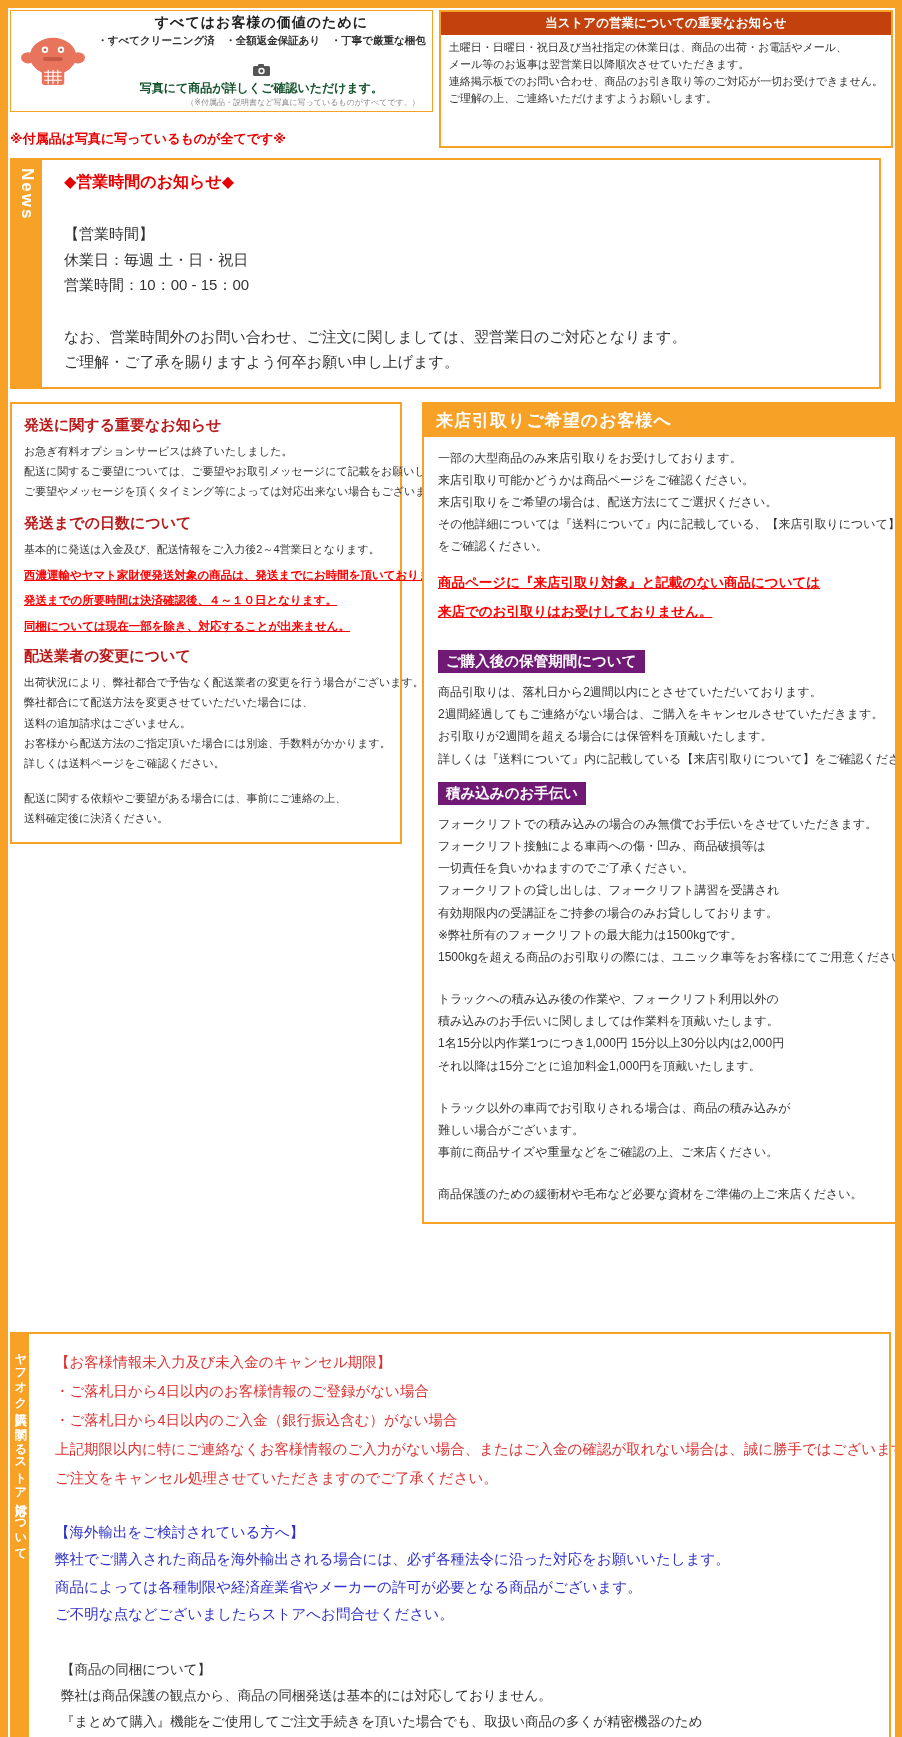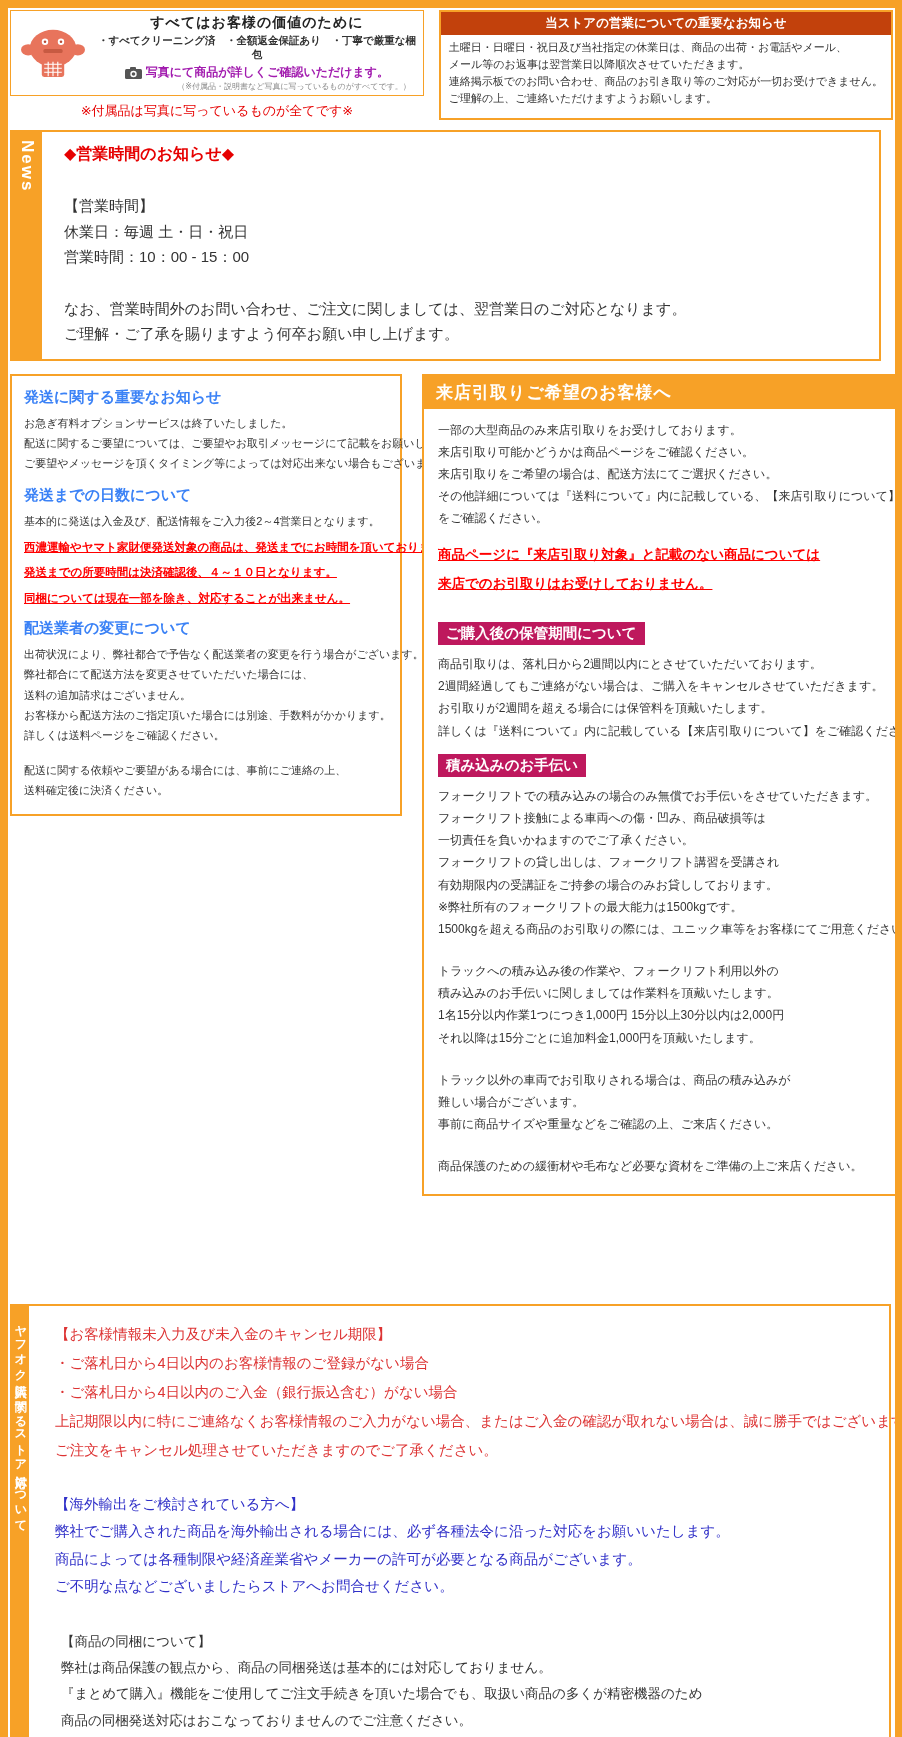--- a/index.html
+++ b/index.html
@@ -8,32 +8,32 @@
     font-family:"Liberation Sans","DejaVu Sans",sans-serif;
     color:#333;
   }
   .page {
     width:902px; min-height:1737px;
     border-left:8px solid #f7a127; border-top:8px solid #f7a127;
     border-right:7px solid #f7a127; border-bottom:8px solid #f7a127;
     overflow:hidden; background:#fff; padding:2px;
   }
   
-  .top-row { display:flex; gap:15px; }
+  .top-row { display:flex; gap:6px; }
   .hdr-left { width:438px; }
   .hdr-left-inner {
     border:1px solid #f7a127; display:flex; align-items:center;
     padding:3px 6px; gap:8px; min-height:58px;
   }
   .hdr-left-text { flex:1; text-align:center; }
   .promise-title { font-size:14px; font-weight:bold; color:#222; letter-spacing:1px; }
   .promise-bullets { font-size:10.5px; font-weight:bold; color:#333; margin-top:2px; }
-  .promise-photo { font-size:12px; font-weight:bold; color:#a21caf; margin-top:2px; display:flex; align-items:center; justify-content:center; gap:4px; }
+  .promise-photo { font-size:12px; font-weight:bold; color:#14532d; margin-top:16px; display:flex; align-items:center; justify-content:center; gap:4px;flex-direction:column; }
   .promise-note { font-size:8px; color:#888; text-align:right; padding-right:6px; }
-  .promise-red { text-align:center; color:#e60000; font-weight:normal; font-size:13px; margin-top:6px; }
+  .promise-red { text-align:left; color:#e60000; font-weight:bold; font-size:13px; margin-top:18px; }
   .hdr-right { flex:1; border:2px solid #f7a127; background:#fff; }
   .hdr-right-title {
     background:#c2410c; color:#fff; font-weight:bold; font-size:12.5px;
     text-align:center; padding:3px 0;
   }
   .hdr-right-body { padding:4px 8px; }
   .hdr-right-body .ln { font-size:11px; line-height:1.55; white-space:nowrap; }
   
   .news-box { margin-top:10px; margin-right:12px; border:2px solid #f7a127; display:flex; min-height:180px; }
   .news-bar {
@@ -42,31 +42,31 @@
   }
   .news-bar span { writing-mode:vertical-rl; font-size:17px; letter-spacing:2px; }
   .news-content { flex:1; padding:12px 22px; }
   .news-heading { color:#e60000; font-weight:bold; font-size:16px; margin-bottom:28px; }
   .news-content .ln { font-size:15px; line-height:1.7; }
   .news-spacer { height:26px; }
   
   .cols { display:flex; gap:20px; margin-top:13px; align-items:flex-start; }
   .col-left { width:392px; border:2px solid #f7a127; padding:8px 12px 14px; background:#fff; }
   .col-left .ln { font-size:11px; line-height:1.85; white-space:nowrap; }
-  .oh { color:#3b82f6; font-weight:bold; font-size:15px; margin:12px 0 6px; }
+  .oh { color:#b91c1c; font-weight:bold; font-size:15px; margin:12px 0 6px; }
   .oh:first-child { margin-top:4px; }
   .red-u { color:#ff0000; font-weight:bold; text-decoration:underline; font-size:11.5px; line-height:1.6; margin:7px 0; white-space:nowrap; }
   .gap-s { height:14px; }
   .col-right { flex:1; border:2px solid #f7a127; margin-right:3px; background:#fff; }
   .pickup-title { background:#f7a127; color:#fff; font-weight:bold; font-size:17px; padding:5px 12px; letter-spacing:1px; }
   .pickup-body { padding:10px 14px 16px; }
   .pickup-body .ln { font-size:12px; line-height:1.85; white-space:nowrap; }
   .pickup-body .red-u { font-size:13.5px; line-height:1.8; margin:4px 0; }
   .red-block { margin:14px 0; }
-  .hl-heading { display:inline-block; background:#be185d; color:#fff; font-weight:bold; font-size:14.5px; padding:2px 8px; margin:12px 0 8px; }
+  .hl-heading { display:inline-block; background:#701a75; color:#fff; font-weight:bold; font-size:14.5px; padding:2px 8px; margin:12px 0 8px; }
   .gap-m { height:20px; }
   
   .policy-box { margin-top:108px; border:2px solid #f7a127; display:flex; min-height:612px; margin-right:2px; }
   .policy-bar { width:30px; background:#f7a127; color:#fff; font-weight:bold; display:flex; justify-content:center; padding-top:10px; }
   .policy-bar span { writing-mode:vertical-rl; font-size:12px; letter-spacing:1px; }
   .policy-content { flex:1; padding:14px 10px 14px 26px; }
   .cancel .ttl, .cancel .ln { color:#dd3333; font-size:14.5px; line-height:2.0; white-space:nowrap; }
   .cancel { margin-bottom:26px; }
   .export .ttl, .export .ln { color:#3030c8; font-size:14.5px; line-height:1.9; white-space:nowrap; }
   .export { margin-bottom:28px; }

